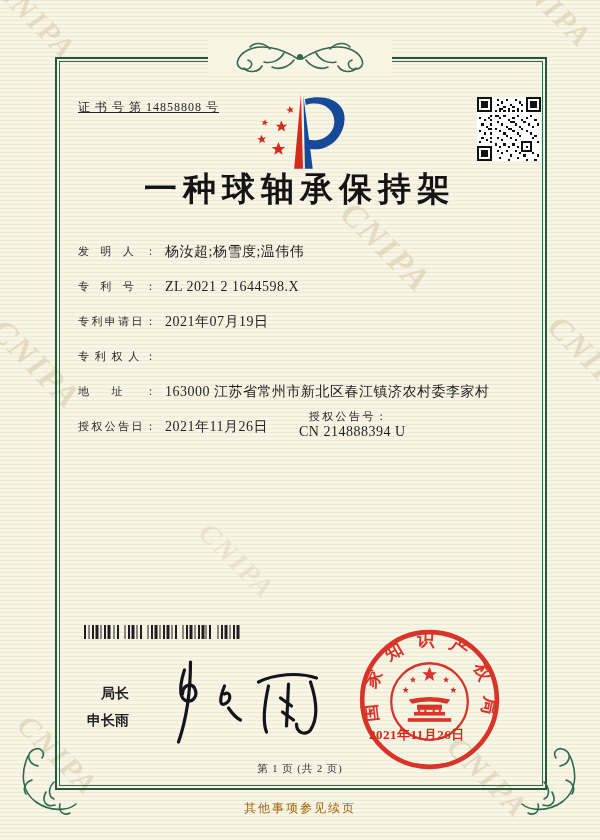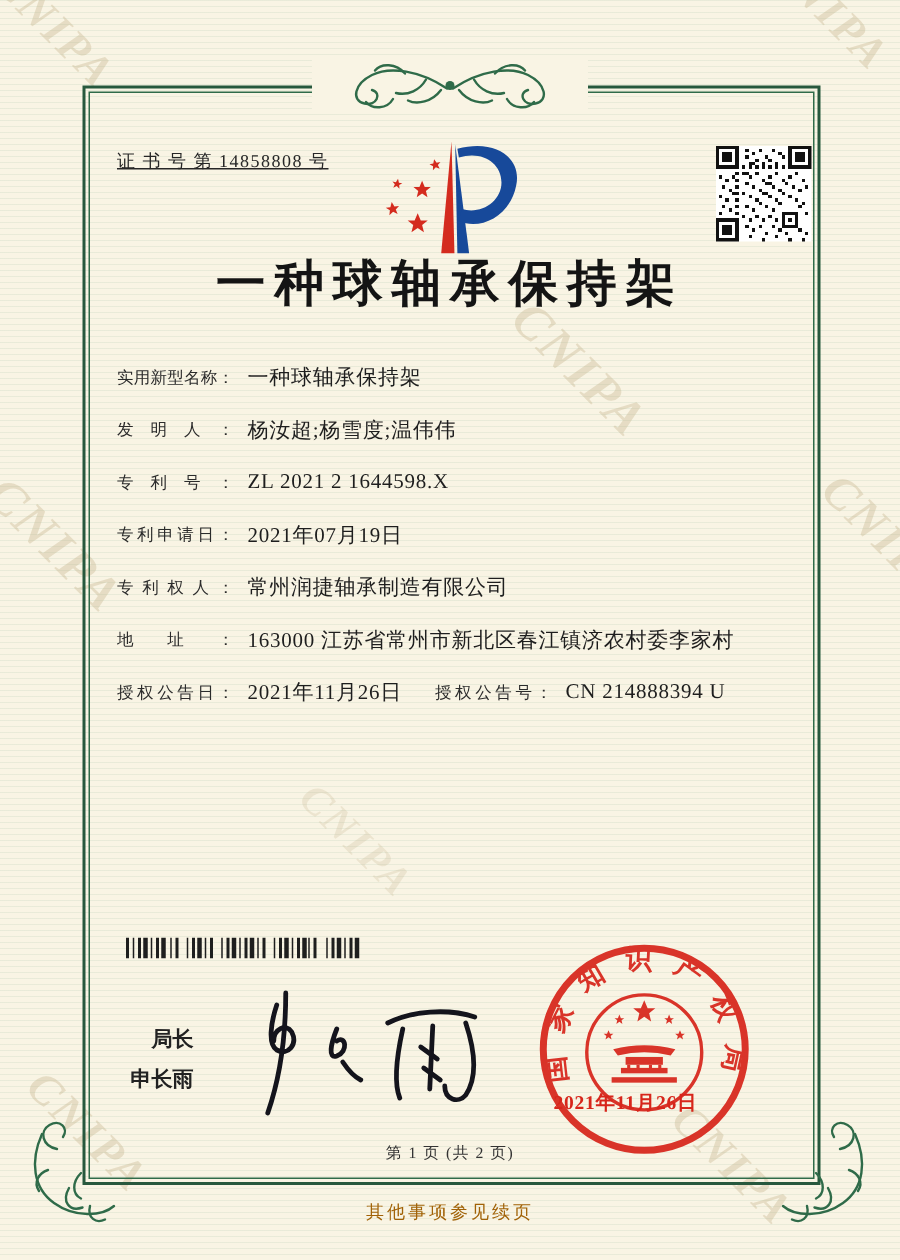--- a/index.html
+++ b/index.html
@@ -37,21 +37,21 @@
     font-size:33px;font-weight:bold;letter-spacing:6px;color:#141414;
   }
   .fields{position:absolute;left:78px;top:234px;width:452px;}
   .frow{position:relative;height:35px;display:flex;align-items:center;}
   .flabel{
     display:inline-block;width:78px;flex:none;
     text-align:justify;text-align-last:justify;
     font-size:11px;color:#2b2b2b;
   }
   .fvalue{font-size:14px;margin-left:9px;color:#1e1e1e;letter-spacing:0.5px;white-space:nowrap;}
-  .pair2{position:absolute;left:212px;top:0;height:35px;display:flex;align-items:center;}
+  .pair2{position:absolute;left:212px;top:0;height:35px;display:flex;align-items:center;flex-direction:column;}
   .paras{
     position:absolute;left:74px;top:487px;width:453px;
     font-size:12.3px;line-height:19.4px;color:#3a3a3a;text-align:justify;letter-spacing:0.2px;
   }
   .paras p{margin:0;text-indent:2em;}
   .barcode{position:absolute;left:84px;top:625px;}
   .officials{position:absolute;left:87px;top:680px;font-size:14px;font-weight:bold;color:#222;line-height:27px;text-align:right;}
   .signature{position:absolute;left:148px;top:656px;}
   .seal{position:absolute;left:357px;top:627px;opacity:0.93;}
   .seal-date{
@@ -166,38 +166,33 @@
         <rect x="20" y="20" width="5" height="5"></rect>
           <rect x="21" y="21" width="3" height="3" fill="#ffffff"></rect>
           <rect x="22" y="22" width="1" height="1"></rect>
       </g>
     </svg>
 
     <div class="title">一种球轴承保持架</div>
 
     <div class="fields">
       <div class="frow">
-        <span class="flabel">实用新型名称：</span>
-        <span class="fvalue">一种球轴承保持架</span>
-      </div>
-      <div class="frow">
         <span class="flabel">发明人：</span>
         <span class="fvalue">杨汝超;杨雪度;温伟伟</span>
       </div>
       <div class="frow">
         <span class="flabel">专利号：</span>
         <span class="fvalue">ZL 2021 2 1644598.X</span>
       </div>
       <div class="frow">
         <span class="flabel">专利申请日：</span>
         <span class="fvalue">2021年07月19日</span>
       </div>
       <div class="frow">
         <span class="flabel">专利权人：</span>
-        <span class="fvalue">常州润捷轴承制造有限公司</span>
       </div>
       <div class="frow">
         <span class="flabel">地址：</span>
         <span class="fvalue">163000 江苏省常州市新北区春江镇济农村委李家村</span>
       </div>
       <div class="frow">
         <span class="flabel">授权公告日：</span>
         <span class="fvalue">2021年11月26日</span>
         <span class="pair2">
           <span class="flabel">授权公告号：</span>

